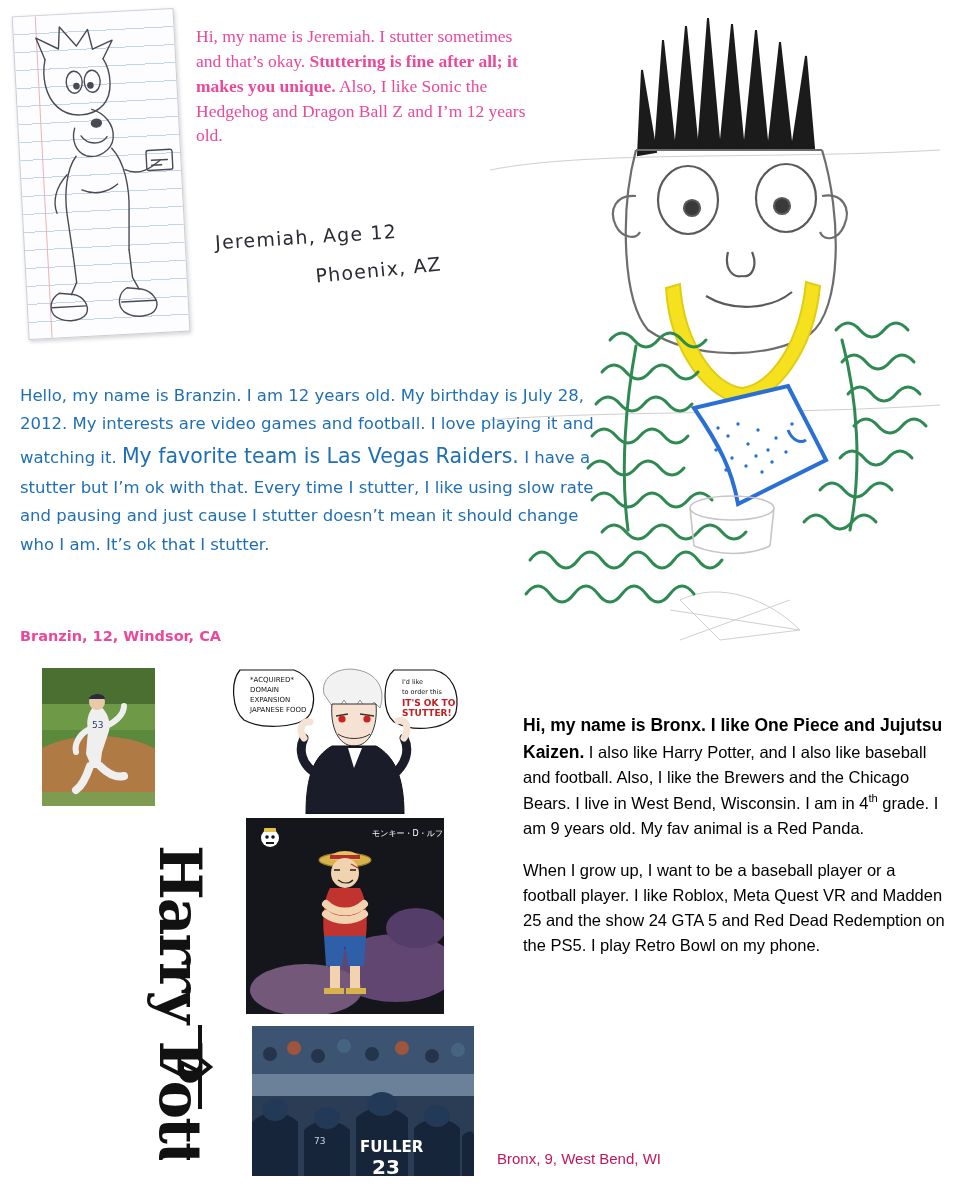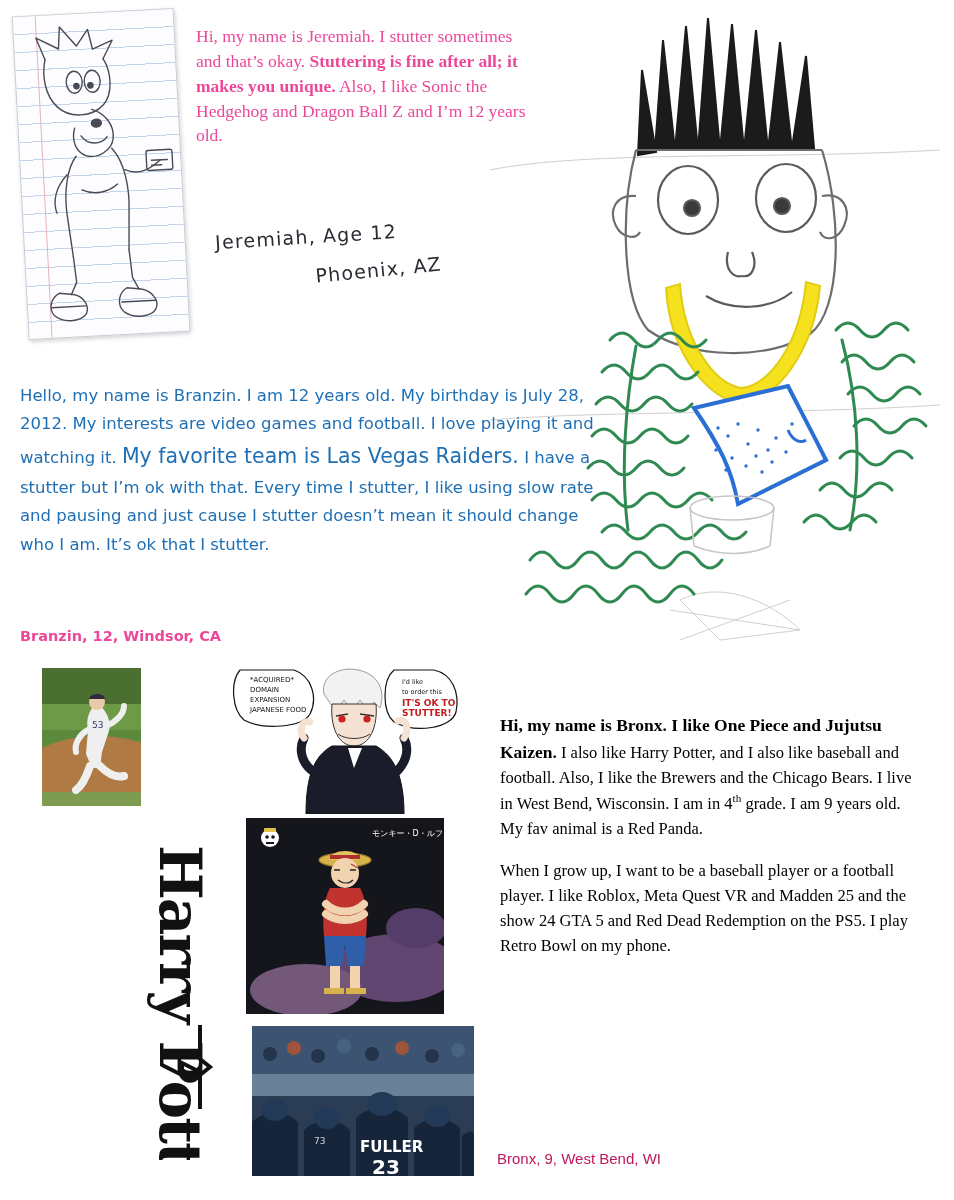--- a/index.html
+++ b/index.html
@@ -113,21 +113,21 @@
     font-weight: bold;
     font-size: 14.5px;
     margin-top: 28px;
   }
 
   
   #photo-baseball {
     position: absolute;
     left: 42px;
     top: 668px;
-    width: 99px;
+    width: 113px;
     height: 138px;
     overflow: hidden;
   }
   #art-gojo {
     position: absolute;
     left: 228px;
     top: 664px;
     width: 234px;
     height: 150px;
     overflow: hidden;
@@ -152,24 +152,24 @@
     position: absolute;
     left: 252px;
     top: 1026px;
     width: 222px;
     height: 150px;
     overflow: hidden;
   }
 
   #bronx-text {
     position: absolute;
-    left: 500px;
+    left: 523px;
     top: 712px;
     width: 422px;
-    font-family: Liberation Serif, serif;
+    font-family: Liberation Sans, sans-serif;
     font-size: 16.5px;
     line-height: 1.52;
     color: #000;
   }
   #bronx-text p { margin: 0 0 17px 0; }
   #bronx-text .lead { font-weight: bold; font-size: 17.5px; }
   #bronx-text sup { font-size: 0.68em; }
   #bronx-credit {
     position: absolute;
     left: 497px;

